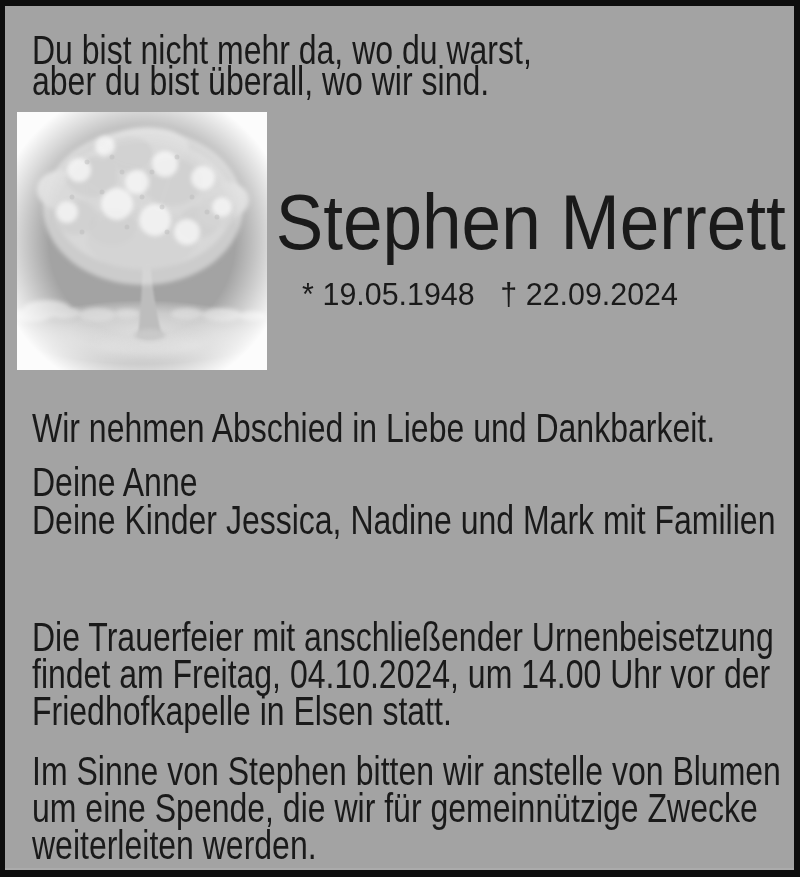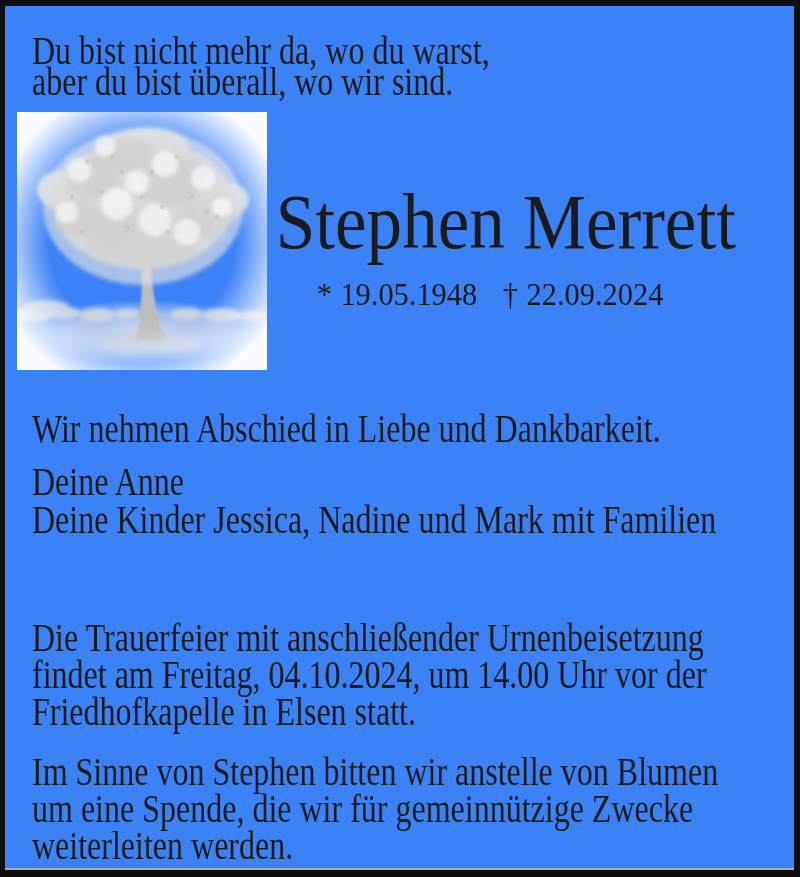--- a/index.html
+++ b/index.html
@@ -2,27 +2,27 @@
 <html lang="de"><head>
 <meta charset="utf-8">
 <title>Stephen Merrett</title>
 <style>
   html, body { margin: 0; padding: 0; background: #ffffff; }
   .notice {
     position: relative;
     width: 800px;
     height: 877px;
     box-sizing: border-box;
-    background: #3b82f6;
+    background: #a3a3a3;
     border-top: 6px solid #0e0e0e;
     border-bottom: 7px solid #0e0e0e;
     border-left: 5px solid #0e0e0e;
     border-right: 6px solid #0e0e0e;
     overflow: hidden;
-    font-family: Liberation Serif, serif;
+    font-family: Liberation Sans, sans-serif;
     color: #1a1a1a;
   }
   .txt {
     position: absolute;
     left: 27px;
     font-size: 40px;
     line-height: 37px;
     white-space: nowrap;
     transform: scaleX(0.8);
     transform-origin: 0 0;

